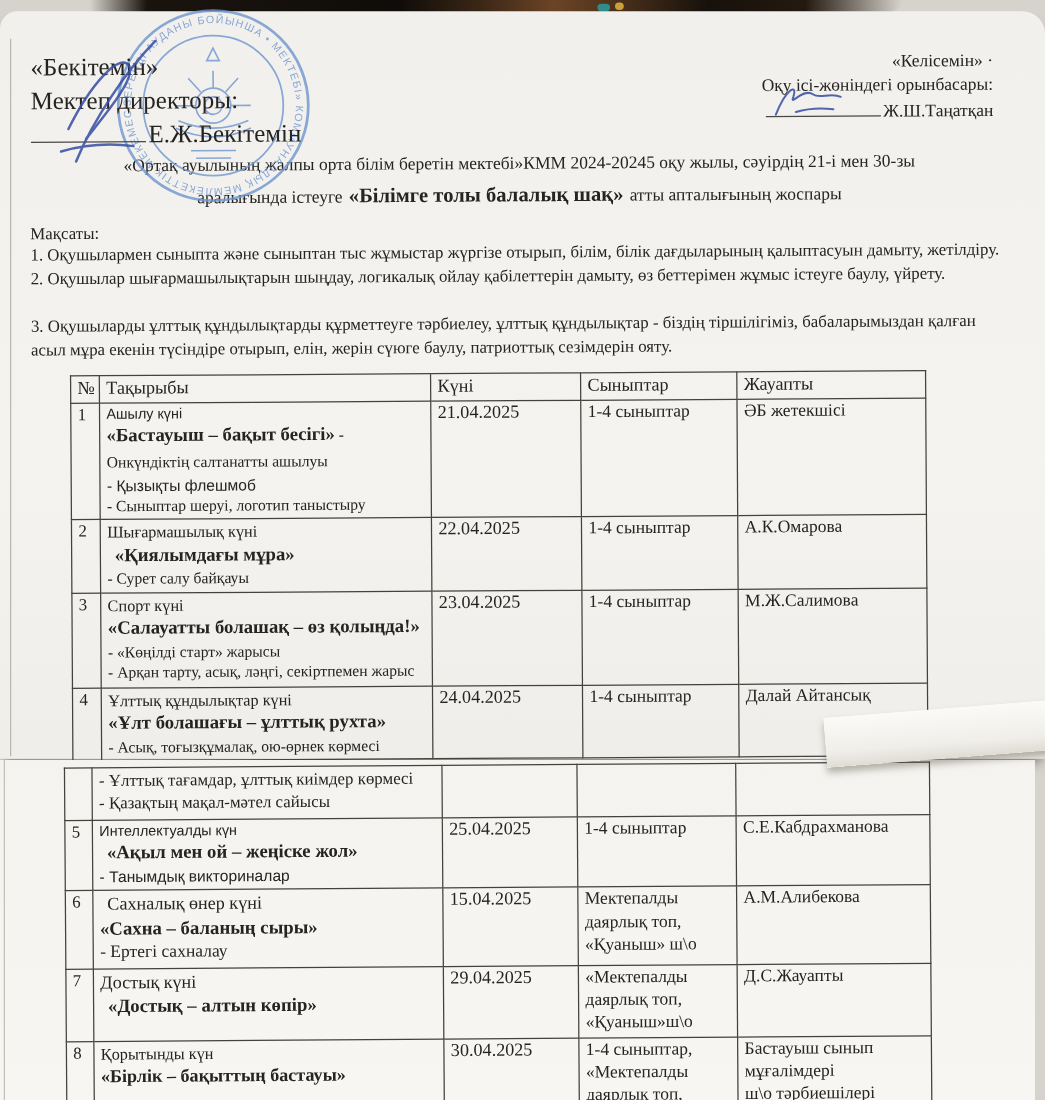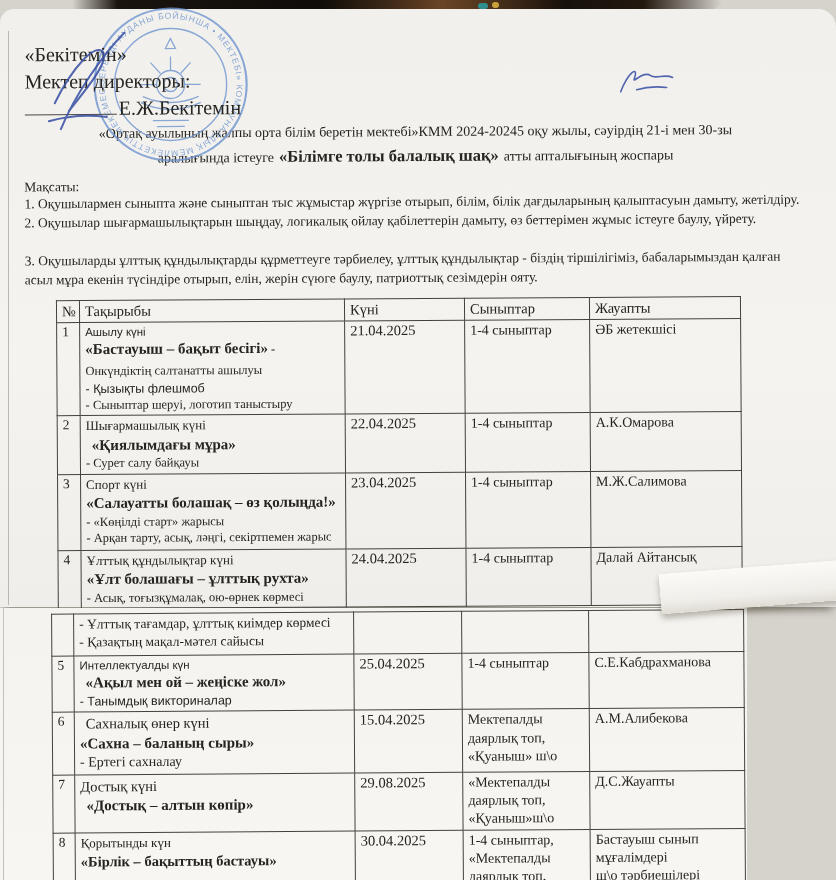--- a/index.html
+++ b/index.html
@@ -25,21 +25,21 @@
     box-shadow:0 7px 9px -4px rgba(72,64,50,.55);
   }
   .page1::before{content:"";position:absolute;left:8px;top:22px;bottom:2px;width:1px;background:#bcb8b0;}
   .curl{
     position:absolute;top:567px;left:660px;width:186px;height:40px;z-index:4;
     background:linear-gradient(180deg,#fbfaf7 0%,#f0eee9 70%,#dfdcd4 100%);
     transform:rotate(-4.5deg);
     box-shadow:0 4px 6px rgba(80,72,58,.4);
   }
   .page2{
-    position:absolute;left:0;top:608px;width:747px;height:272px;z-index:3;
+    position:absolute;left:0;top:608px;width:828px;height:272px;z-index:3;
     background:linear-gradient(180deg,#f4f3ef 0%,#f7f6f3 100%);
   }
   .page2::before{content:"";position:absolute;left:3px;top:0;bottom:0;width:1px;background:#c4c0b8;}
 
   .tilt1{position:relative;width:100%;height:100%;transform:rotate(-0.35deg);transform-origin:50% 50%;}
   .tilt2{position:relative;width:100%;height:100%;transform:rotate(-0.4deg);transform-origin:40% 50%;}
 
   
   .approve{position:absolute;left:26px;top:30px;font-size:20px;line-height:1.35;z-index:5;}
   .agree{position:absolute;right:40px;top:34px;font-size:14px;line-height:1.35;text-align:right;z-index:5;}
@@ -120,20 +120,25 @@
         <path d="M2,92 Q30,84 60,88"></path>
       </g>
     </svg>
 
     <div class="approve">
       <div>«Бекітемін»</div>
       <div>Мектеп директоры:</div>
       <div><span class="sig-line"></span><span>Е.Ж.Бекітемін</span></div>
     </div>
 
+    <div class="agree">
+      <div>«Келісемін» ·</div>
+      <div>Оқу ісі-жөніндегі орынбасары:</div>
+      <div><span class="sig-line"></span><span>Ж.Ш.Таңатқан</span></div>
+    </div>
 
     <svg class="sig2" viewBox="0 0 70 32">
       <g stroke="#3b51a5" stroke-width="1.6" fill="none" opacity="0.88" stroke-linecap="round">
         <path d="M6,26 C14,6 24,0 20,12 C17,20 28,4 36,10 C41,14 50,8 58,12"></path>
         <path d="M22,24 Q36,20 52,22"></path>
       </g>
     </svg>
 
     <div class="p1content">
       <div class="doc-title">
@@ -260,21 +265,21 @@
 даярлық топ,
 «Қуаныш» ш\о</td>
         <td class="c-resp">А.М.Алибекова</td>
       </tr>
       <tr style="height:42px;">
         <td class="c-num">7</td>
         <td class="c-topic">
           <div class="day" style="font-size:14.5px;">Достық күні</div>
           <div class="ttl-line pad-l"><span class="ttl">«Достық – алтын көпір»</span></div>
         </td>
-        <td class="c-date">29.08.2025</td>
+        <td class="c-date">29.04.2025</td>
         <td class="c-class">«Мектепалды
 даярлық топ,
 «Қуаныш»ш\о</td>
         <td class="c-resp">Д.С.Жауапты</td>
       </tr>
       <tr style="height:70px;">
         <td class="c-num">8</td>
         <td class="c-topic">
           <div class="day">Қорытынды күн</div>
           <div class="ttl-line"><span class="ttl" style="font-size:14.5px;">«Бірлік – бақыттың бастауы»</span></div>

